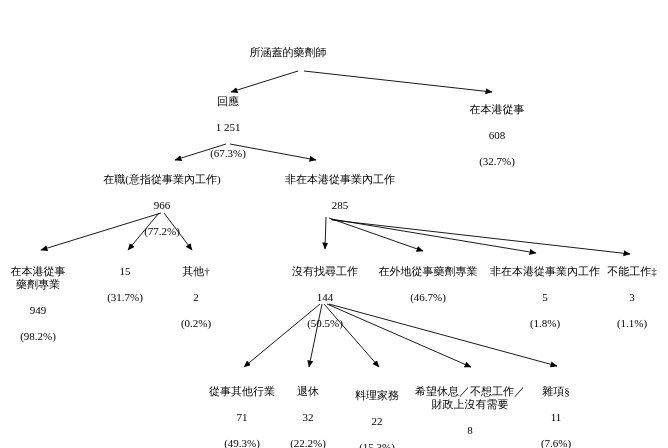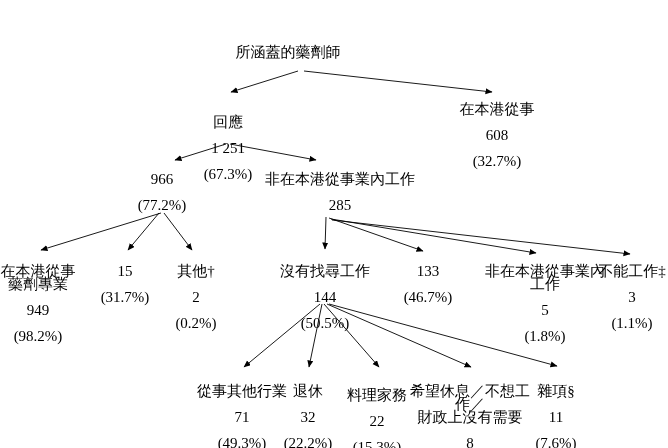--- a/index.html
+++ b/index.html
@@ -3,21 +3,21 @@
 <meta charset="utf-8">
 <style>
   html,body{margin:0;padding:0}
   body{
     width:668px;height:448px;position:relative;overflow:hidden;
     background:#ffffff;color:#000;
     font-family:"Liberation Serif","DejaVu Serif",serif;
   }
   .node{
     position:absolute;text-align:center;
-    font-size:15px;line-height:13px;white-space:pre-line;
+    font-size:11px;line-height:13px;white-space:pre-line;
   }
   .nl{display:block}
   svg.edges{position:absolute;left:0;top:0;pointer-events:none}
 </style>
 </head>
 <body>
 
 <svg class="edges" width="668" height="448">
   <defs>
     <marker id="ah" markerWidth="9" markerHeight="8" refX="6.5" refY="3" orient="auto" markerUnits="userSpaceOnUse">
@@ -41,32 +41,33 @@
     <line x1="324" y1="304" x2="379" y2="367" marker-end="url(#ah)"></line>
     <line x1="327" y1="304" x2="471" y2="367" marker-end="url(#ah)"></line>
     <line x1="329" y1="304" x2="557" y2="366" marker-end="url(#ah)"></line>
   </g>
 </svg>
 
 <div class="node" style="left:228px;top:33px;width:120px">
   <span class="nl">所涵蓋的藥劑師</span>
 </div>
 
-<div class="node" style="left:188px;top:103px;width:80px">
+<div class="node" style="left:188px;top:82px;width:80px">
   <span class="nl">回應</span>
   <span class="nl">1 251</span>
   <span class="nl">(67.3%)</span>
 </div>
 <div class="node" style="left:457px;top:90px;width:80px">
   <span class="nl">在本港從事</span>
   <span class="nl">608</span>
   <span class="nl">(32.7%)</span>
 </div>
 
 <div class="node" style="left:82px;top:160px;width:160px">
+  <span class="nl">在職(意指從事業內工作)</span>
   <span class="nl">966</span>
   <span class="nl">(77.2%)</span>
 </div>
 <div class="node" style="left:265px;top:160px;width:150px">
   <span class="nl">非在本港從事業內工作</span>
   <span class="nl">285</span>
 </div>
 
 <div class="node" style="left:0px;top:252px;width:76px">
   <span class="nl">在本港從事
@@ -83,21 +84,21 @@
   <span class="nl">2</span>
   <span class="nl">(0.2%)</span>
 </div>
 
 <div class="node" style="left:280px;top:252px;width:90px">
   <span class="nl">沒有找尋工作</span>
   <span class="nl">144</span>
   <span class="nl">(50.5%)</span>
 </div>
 <div class="node" style="left:368px;top:252px;width:120px">
-  <span class="nl">133</span>
+  <span class="nl">在外地從事藥劑專業</span>
   <span class="nl">(46.7%)</span>
 </div>
 <div class="node" style="left:485px;top:252px;width:120px">
   <span class="nl">非在本港從事業內工作</span>
   <span class="nl">5</span>
   <span class="nl">(1.8%)</span>
 </div>
 <div class="node" style="left:597px;top:252px;width:70px">
   <span class="nl">不能工作‡</span>
   <span class="nl">3</span>

